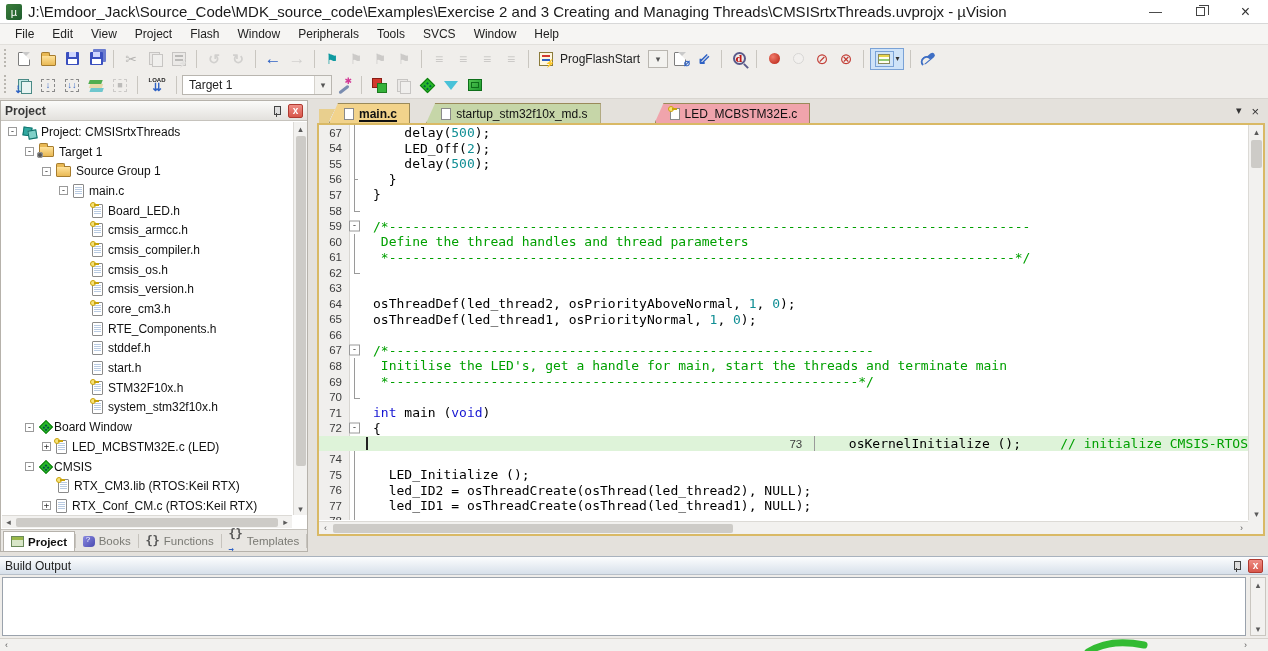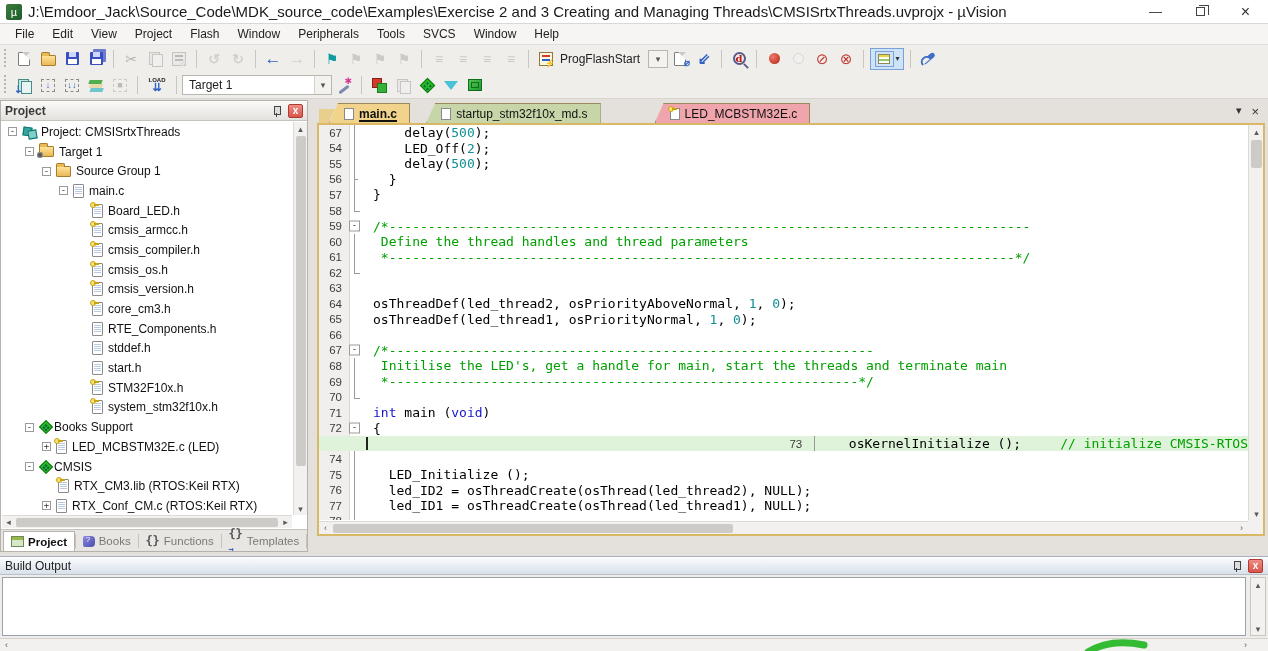--- a/index.html
+++ b/index.html
@@ -468,21 +468,21 @@
             <span class="tspace" style="width:16px"></span>
             <span class="ticon ico-file">
               <span class="key-ovl"></span>
             </span>
             <span>system_stm32f10x.h</span>
           </div>
           <div class="trow">
             <span class="tspace" style="width:23px"></span>
             <span class="texp">-</span>
             <span class="ticon ico-diamond"></span>
-            <span>Books Support</span>
+            <span>Board Window</span>
           </div>
           <div class="trow">
             <span class="tspace" style="width:40px"></span>
             <span class="texp">+</span>
             <span class="ticon ico-file">
               <span class="key-ovl"></span>
             </span>
             <span>LED_MCBSTM32E.c (LED)</span>
           </div>
           <div class="trow">

